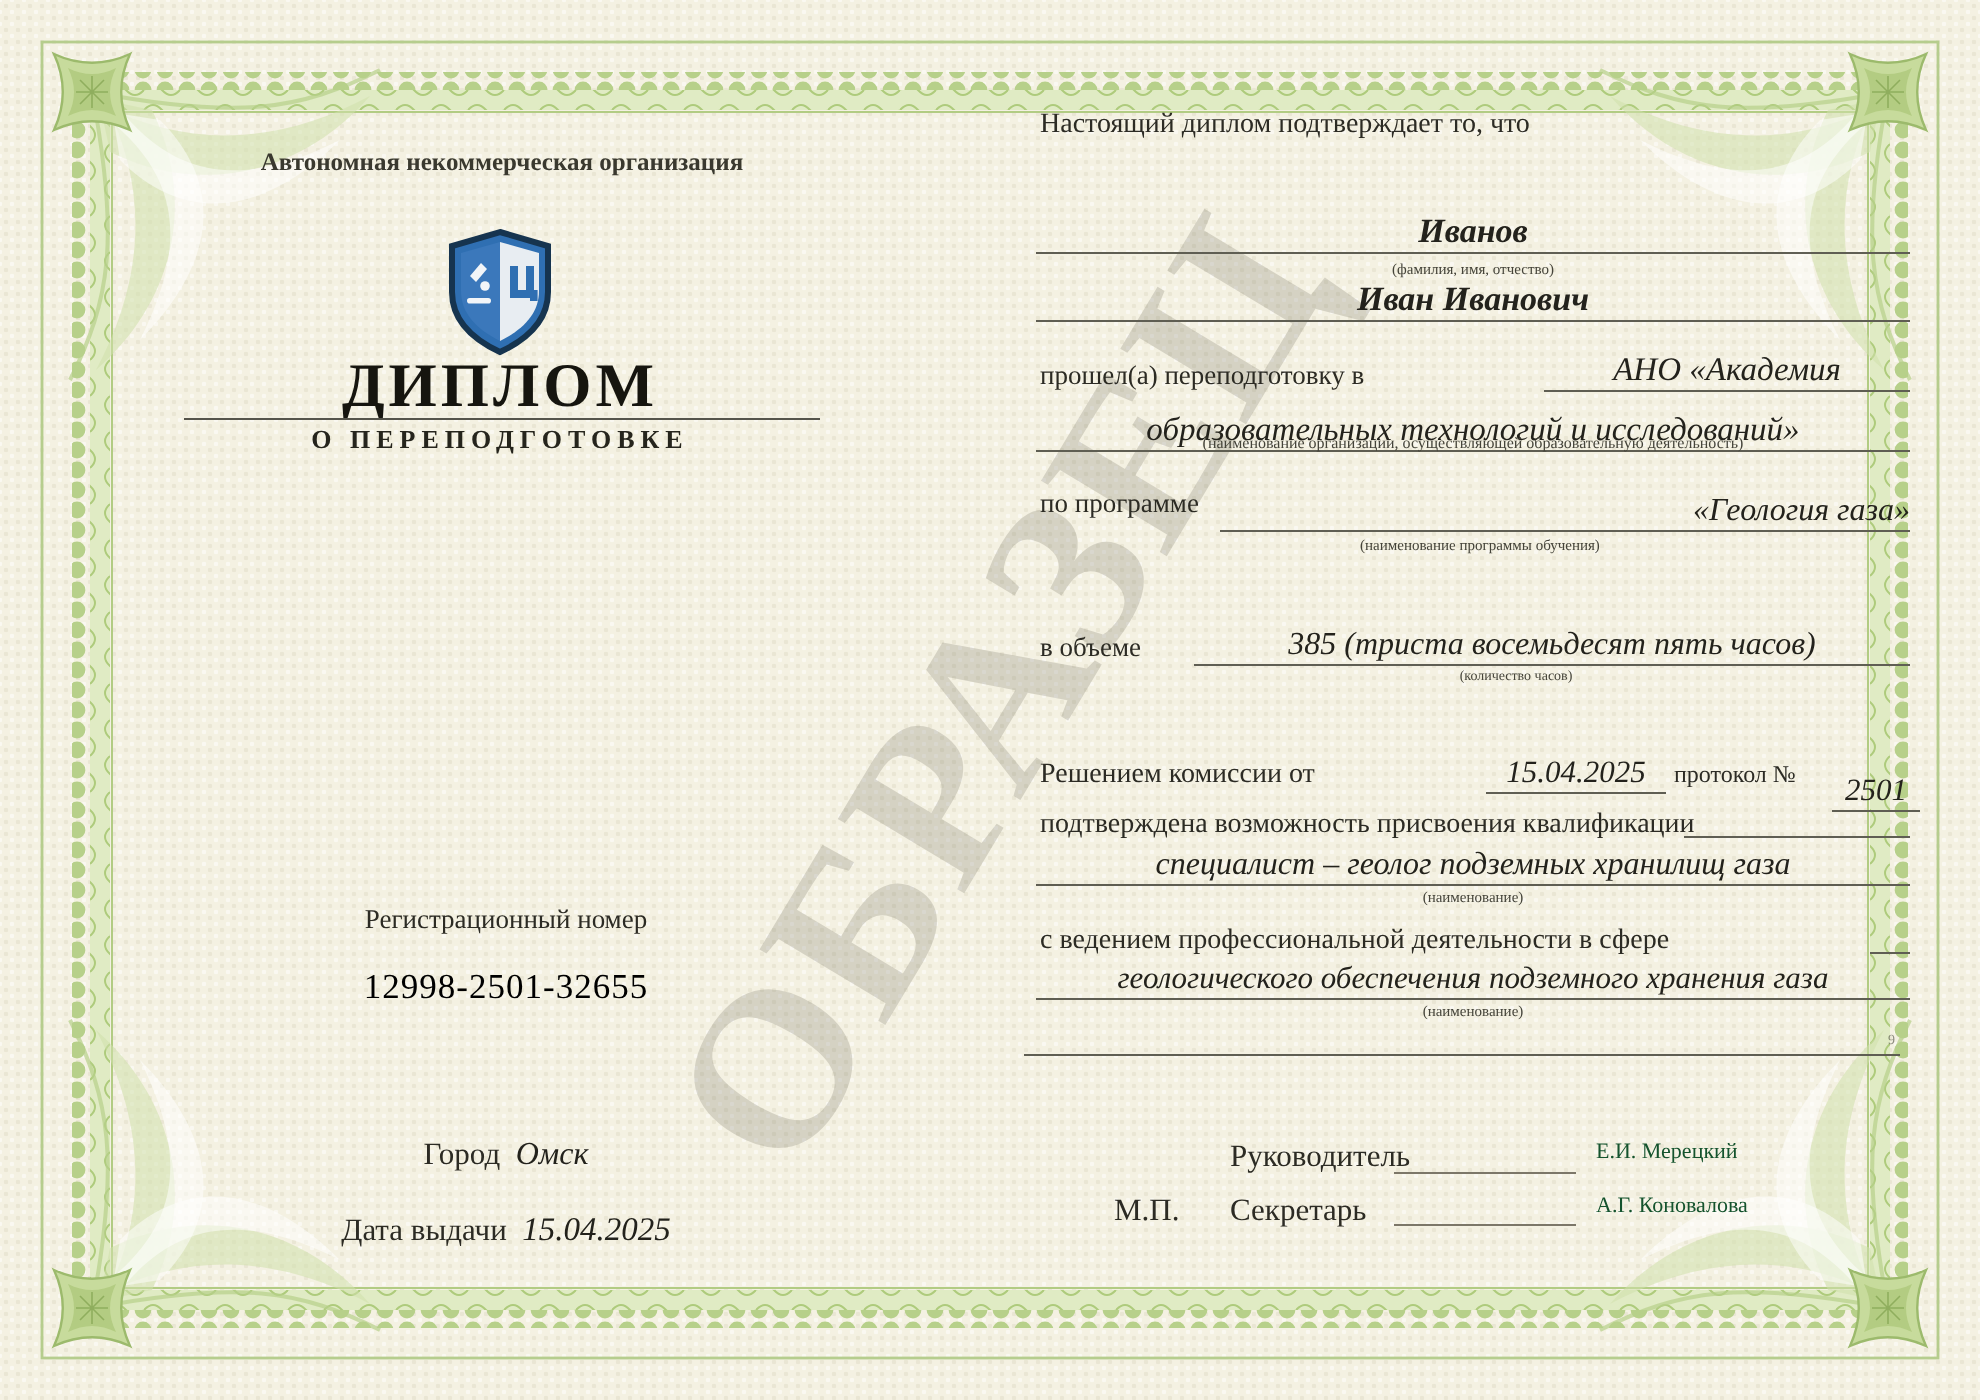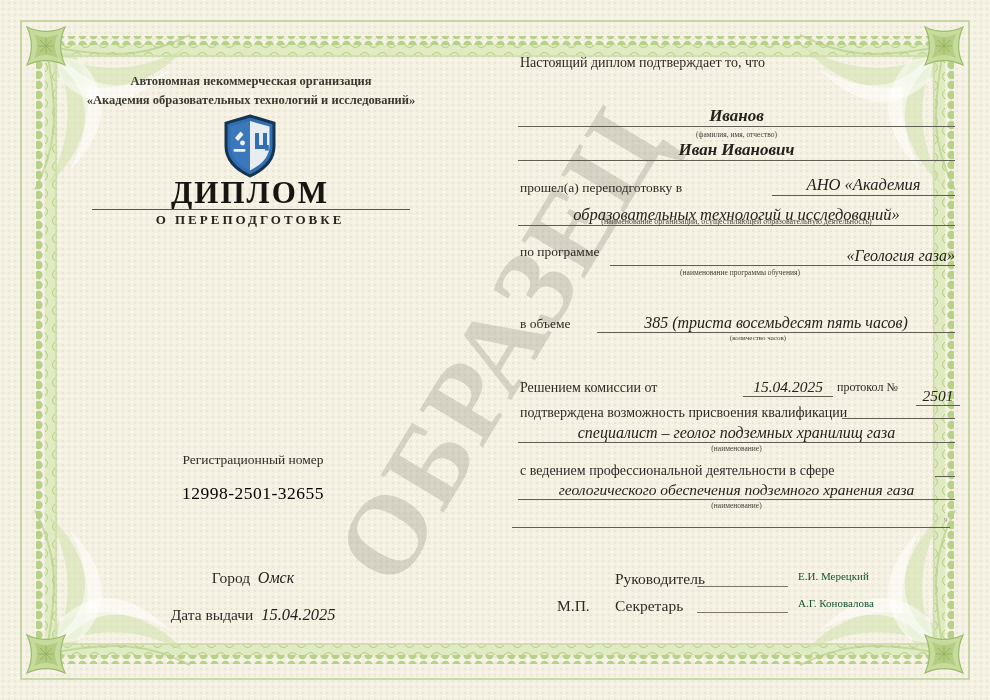--- a/index.html
+++ b/index.html
@@ -100,21 +100,20 @@
   <use href="#cushion" transform="translate(46,654)"></use>
   <use href="#cushion" transform="translate(944,654)"></use>
 </svg>
 
 <div class="watermark">ОБРАЗЕЦ</div>
 
 <div class="content">
 
   <div class="abs ctr org-name">
     <div>Автономная некоммерческая организация</div>
-    <div>«Академия образовательных технологий и исследований»</div>
   </div>
 
   <svg class="abs" style="left:221px;top:113px;" width="58" height="66" viewBox="0 0 58 66">
     <path d="M29 3 L53 10 V33 C53 47 43 56.5 29 63 C15 56.5 5 47 5 33 V10 Z" fill="#2f6fb2" stroke="#16344f" stroke-width="3"></path>
     <path d="M29 8 L48.5 13.5 V32.5 C48.5 43.5 41 51.5 29 57.5 Z" fill="#e8edf2"></path>
     <path d="M29 8 L9.5 13.5 V32.5 C9.5 43.5 17 51.5 29 57.5 Z" fill="#3b78bb"></path>
     <g fill="#f2f5f8">
       <path d="M14 25 l5.5 -6.5 3 3 -5.5 6.5 z"></path>
       <circle cx="21.5" cy="30" r="2.4"></circle>
       <rect x="12.5" y="36" width="12" height="2.8" rx="1.4"></rect>

